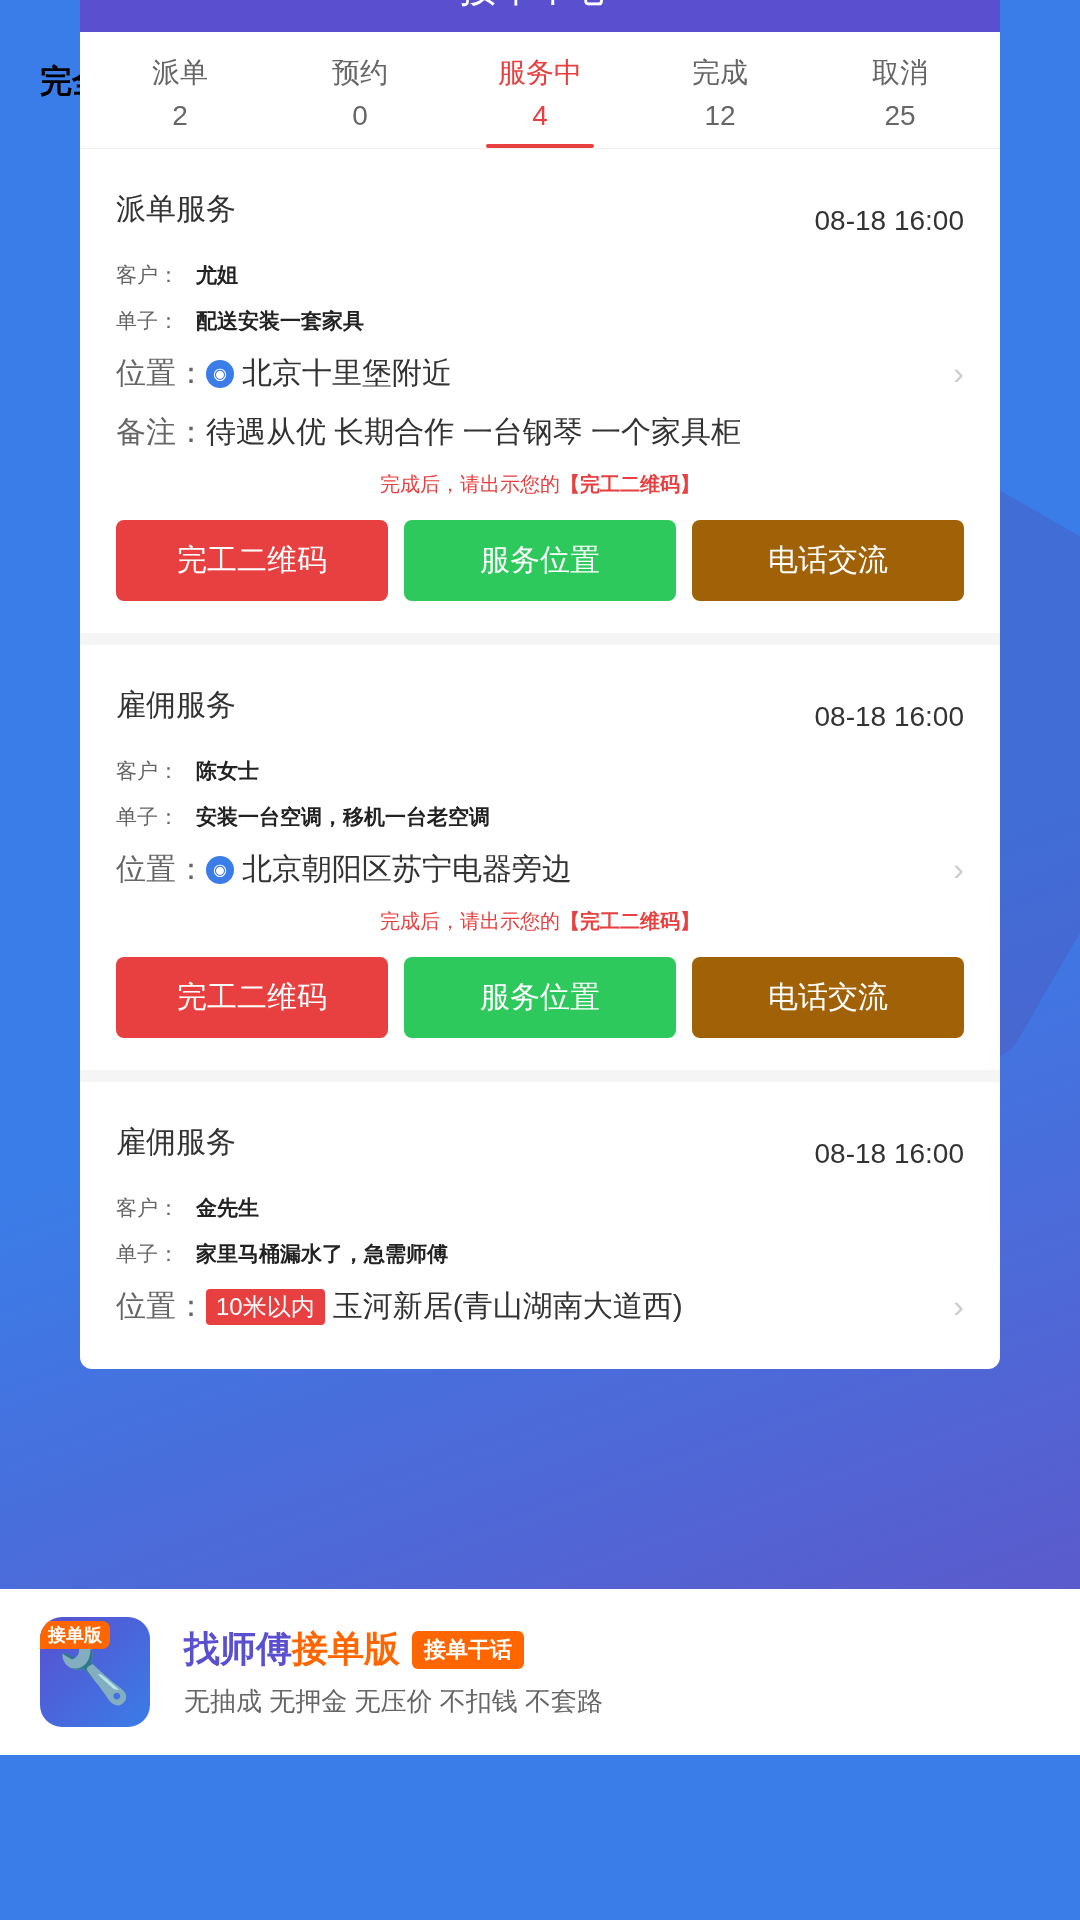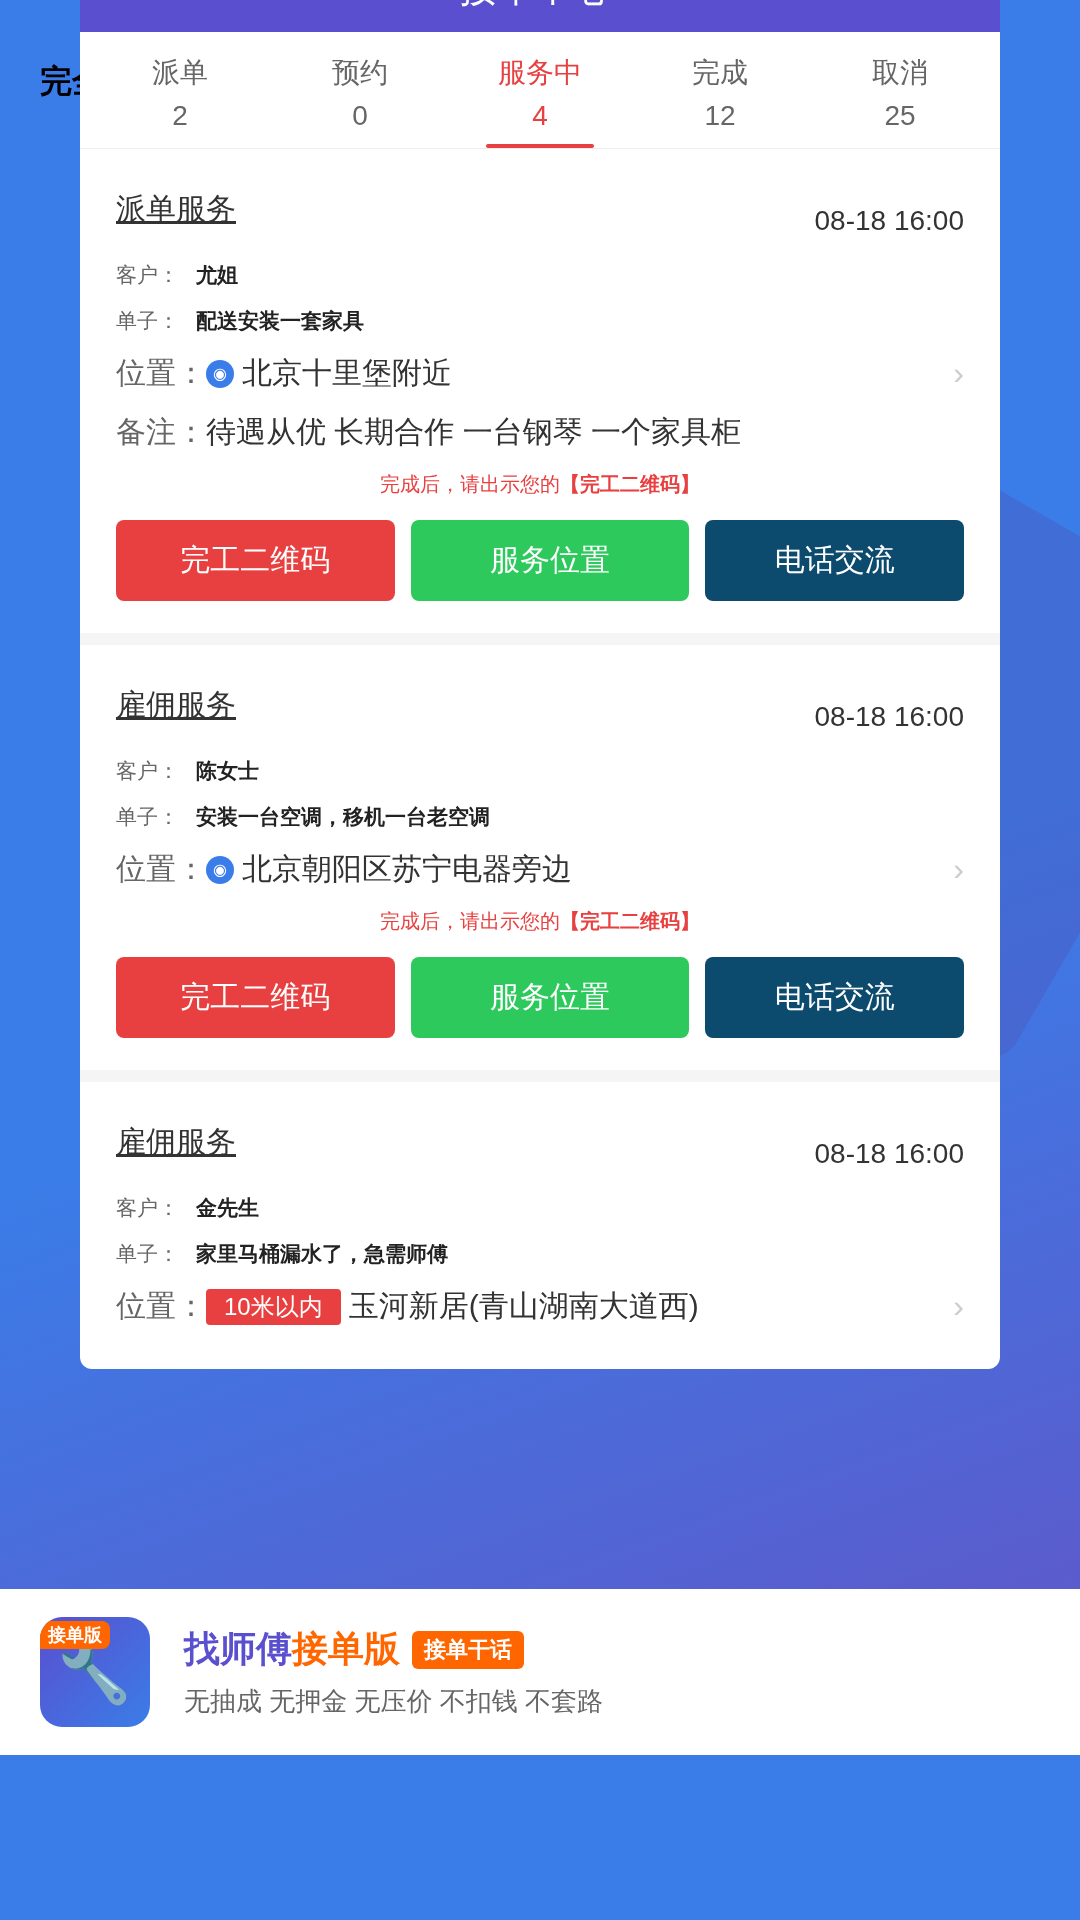--- a/index.html
+++ b/index.html
@@ -105,21 +105,20 @@
     .service-header {
       display: flex;
       justify-content: space-between;
       align-items: center;
       margin-bottom: 24px;
     }
     .service-type {
       font-size: 30px;
       color: #333;
       font-weight: 500;
-      text-decoration: underline;
     }
     .service-time {
       font-size: 28px;
       color: #333;
       font-weight: 500;
       margin-top: 24px;
     }
 
     .info-row {
       display: flex;
@@ -221,25 +220,25 @@
       color: white;
       border: none;
       border-radius: 8px;
       padding: 20px 30px;
       font-size: 30px;
       font-weight: 500;
       cursor: pointer;
       flex: 1;
     }
     .btn-phone {
-      background: #0c4a6e;
+      background: #a16207;
       color: white;
       border: none;
       border-radius: 8px;
-      padding: 20px 20px;
+      padding: 20px 30px;
       font-size: 30px;
       font-weight: 500;
       cursor: pointer;
       flex: 1;
     }
 
     
     .service-card-partial {
       padding: 32px 36px 24px;
     }
@@ -451,21 +450,21 @@
         <span class="info-value">金先生</span>
       </div>
 
       <div class="info-row">
         <span class="info-label">单子：</span>
         <span class="info-value">家里马桶漏水了，急需师傅</span>
       </div>
 
       <div class="location-row">
         <span class="location-label">位置：</span>
-        <span style="display:inline-flex;align-items:center;background:#e84040;color:white;font-size:24px;padding:2px 18px;border-radius:4px;margin-right:8px;flex-shrink:0;">10米以内</span>
+        <span style="display:inline-flex;align-items:center;background:#e84040;color:white;font-size:24px;padding:2px 10px;border-radius:4px;margin-right:8px;flex-shrink:0;">10米以内</span>
         <span class="location-text">玉河新居(青山湖南大道西)</span>
         <span class="location-arrow">›</span>
       </div>
     </div>
 
   </div>
 </div>
 
 <div class="ad-banner">
   <div class="ad-icon">

